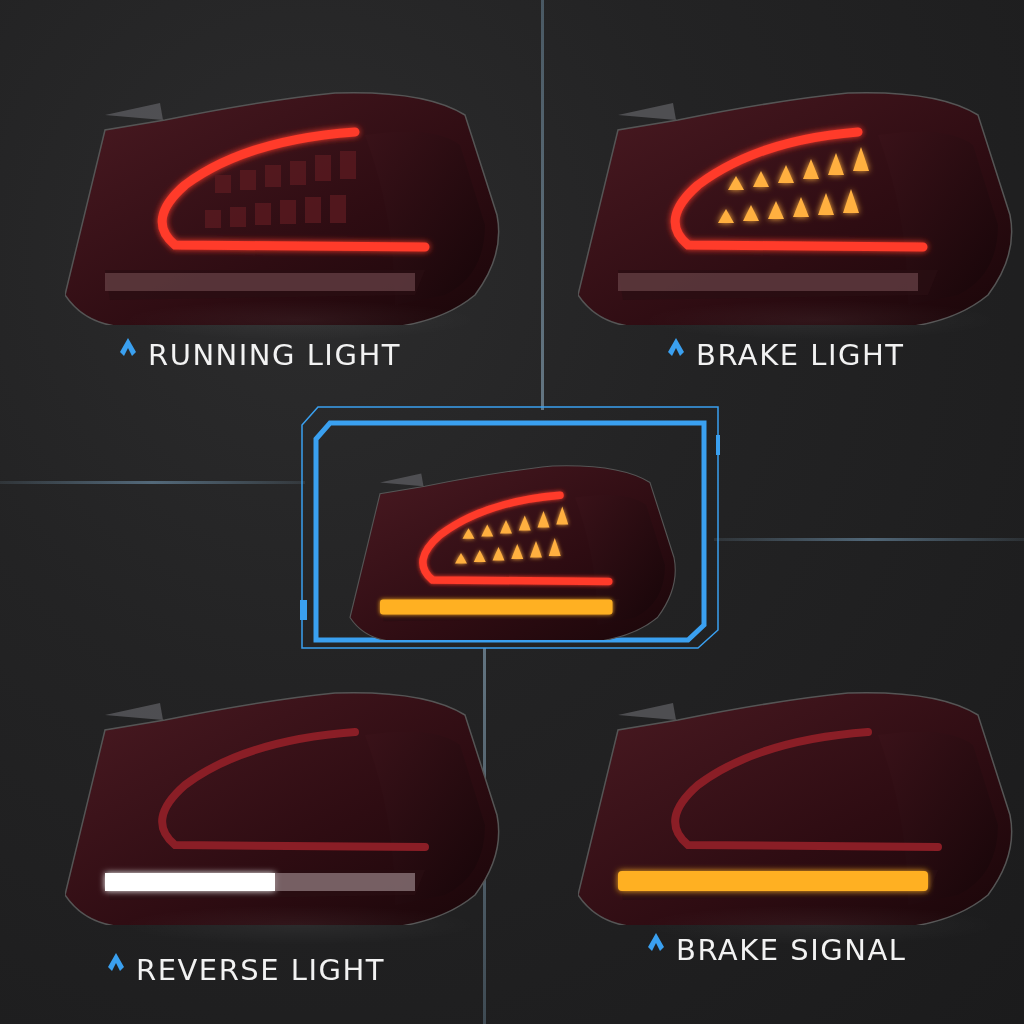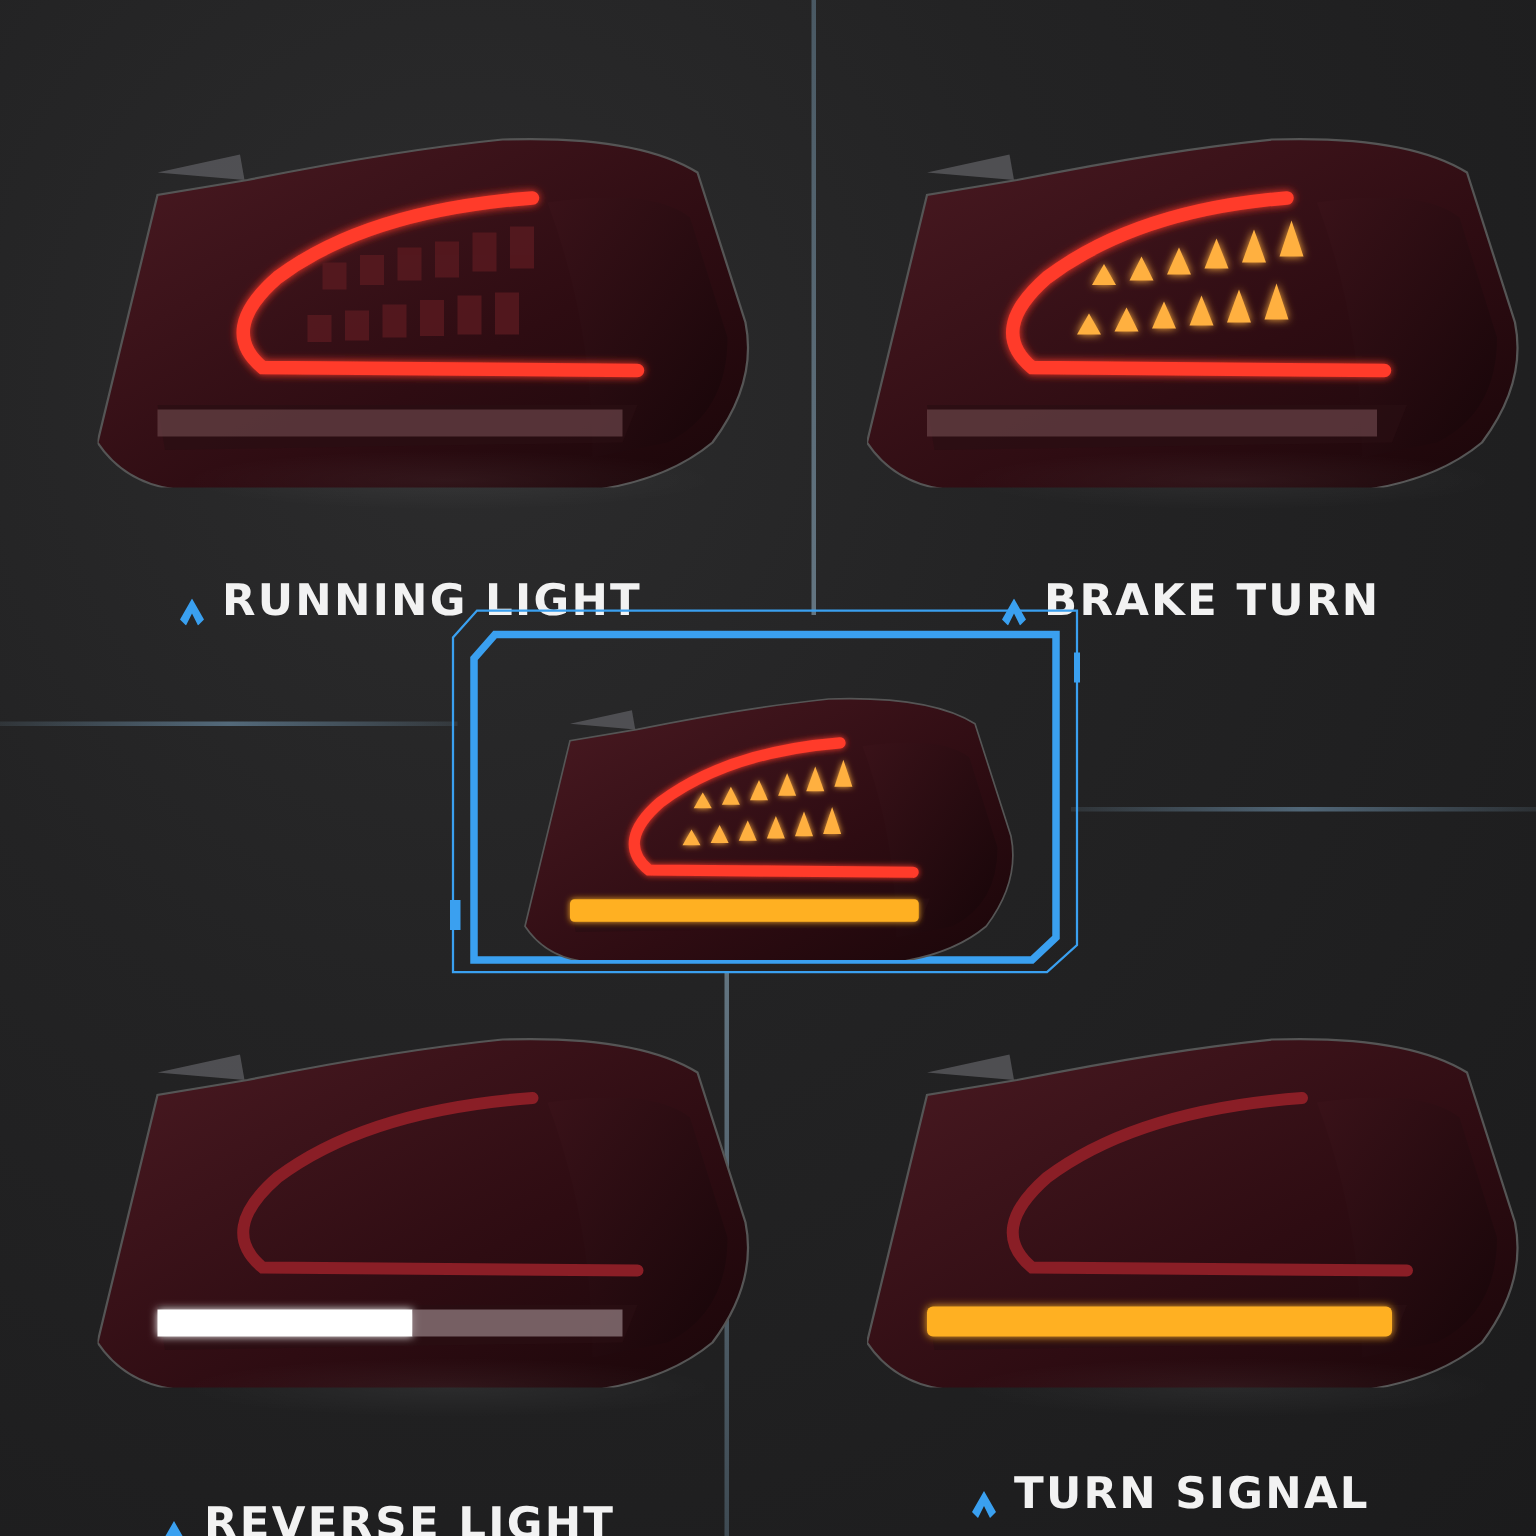--- a/index.html
+++ b/index.html
@@ -2,22 +2,22 @@
 <html><head>
 <meta charset="utf-8">
 <style>
   html,body{margin:0;padding:0;background:#1e1e1f;}
   .canvas{position:relative;width:1024px;height:1024px;overflow:hidden;
     background:radial-gradient(ellipse at 30% 25%,#2c2c2d 0%,#232324 40%,#1b1b1c 100%);
     font-family:"DejaVu Sans","Liberation Sans",sans-serif;}
   .divider{position:absolute;background:linear-gradient(90deg,rgba(120,150,170,.15),rgba(120,160,190,.55),rgba(120,150,170,.15));}
   .panel{position:absolute;}
   .lamp{position:absolute;}
-  .caption{position:absolute;display:flex;align-items:flex-end;gap:12px;color:#f2f2f2;
-    font-size:29px;letter-spacing:1.5px;font-weight:bold;white-space:nowrap;margin-top:45px;}
+  .caption{position:absolute;display:flex;align-items:flex-start;gap:12px;color:#f2f2f2;
+    font-size:29px;letter-spacing:1.5px;font-weight:normal;white-space:nowrap;}
   .caption .chev{width:16px;height:18px;display:inline-block;}
   .center-frame{position:absolute;left:300px;top:405px;width:420px;height:245px;}
   .reflect{position:absolute;border-radius:50%;background:radial-gradient(ellipse,rgba(255,255,255,.05),transparent 70%);}
 </style>
 </head>
 <body>
 
 <div class="canvas">
 
   <div class="divider" style="left:541px;top:0;width:3px;height:410px;background:linear-gradient(180deg,rgba(110,140,160,.5),rgba(140,170,190,.6));"></div>
@@ -99,21 +99,21 @@
           <path d="M240 120 l8 -22 l8 22z"></path>
           <path d="M265 118 l8 -24 l8 24z"></path>
       </g>
       <rect x="40" y="178" width="300" height="18" fill="#6a4448" opacity=".7"></rect>
     </svg>
     <div class="reflect" style="left:640px;top:300px;width:360px;height:40px;"></div>
     <div class="caption" style="left:668px;top:338px;">
       <svg class="chev" viewBox="0 0 16 18">
           <path d="M8 0 L16 14 L12 18 L8 10 L4 18 L0 14 Z" fill="#3aa0f0"></path>
         </svg>
-      <span>BRAKE TURN</span>
+      <span>BRAKE LIGHT</span>
     </div>
   </div>
 
   <div class="center-frame">
     <svg width="420" height="245" viewBox="0 0 420 245" style="position:absolute;left:0;top:0">
       <path d="M18 2 L418 2 L418 225 L398 243 L2 243 L2 20 Z" fill="none" stroke="#3aa0f0" stroke-width="1.5"></path>
       <path d="M30 18 L404 18 L404 220 L388 235 L16 235 L16 34 Z" fill="none" stroke="#3aa0f0" stroke-width="5"></path>
       <rect x="416" y="30" width="7" height="20" fill="#3aa0f0"></rect>
       <rect x="0" y="195" width="7" height="20" fill="#3aa0f0"></rect>
     </svg>
@@ -158,17 +158,17 @@
     <svg class="lamp" style="left:578px;top:685px;" width="440" height="240" viewBox="0 -10 440 240">
       <use href="#lampBody"></use>
       <path d="M290 37 Q180 45 120 90 Q80 125 110 150 L360 152" fill="none" stroke="#8a1e26" stroke-width="8" stroke-linecap="round"></path>
       <rect x="40" y="176" width="310" height="20" rx="4" fill="#ffb020" filter="url(#glow)"></rect>
     </svg>
     <div class="reflect" style="left:640px;top:905px;width:360px;height:40px;"></div>
     <div class="caption" style="left:648px;top:933px;">
       <svg class="chev" viewBox="0 0 16 18">
           <path d="M8 0 L16 14 L12 18 L8 10 L4 18 L0 14 Z" fill="#3aa0f0"></path>
         </svg>
-      <span>TURN SIGNAL</span>
+      <span>BRAKE SIGNAL</span>
     </div>
   </div>
 
 </div>
 
 </body></html>

